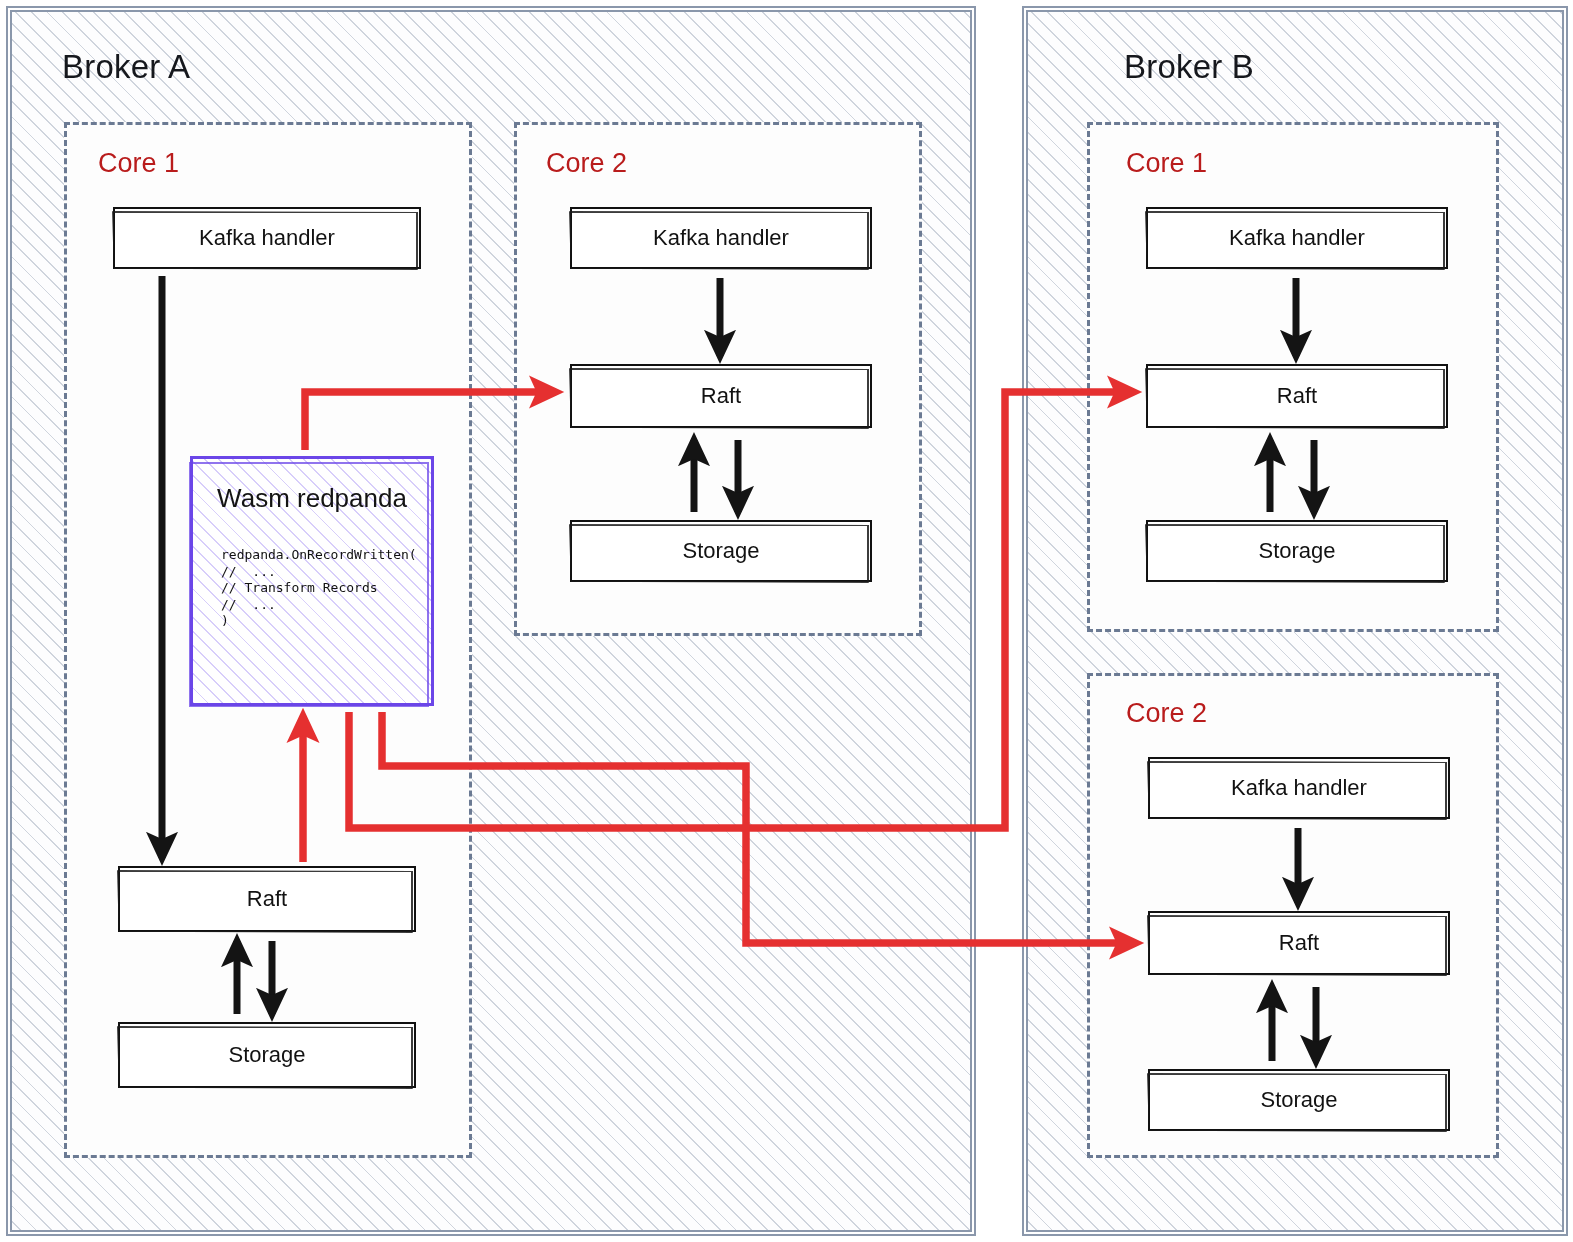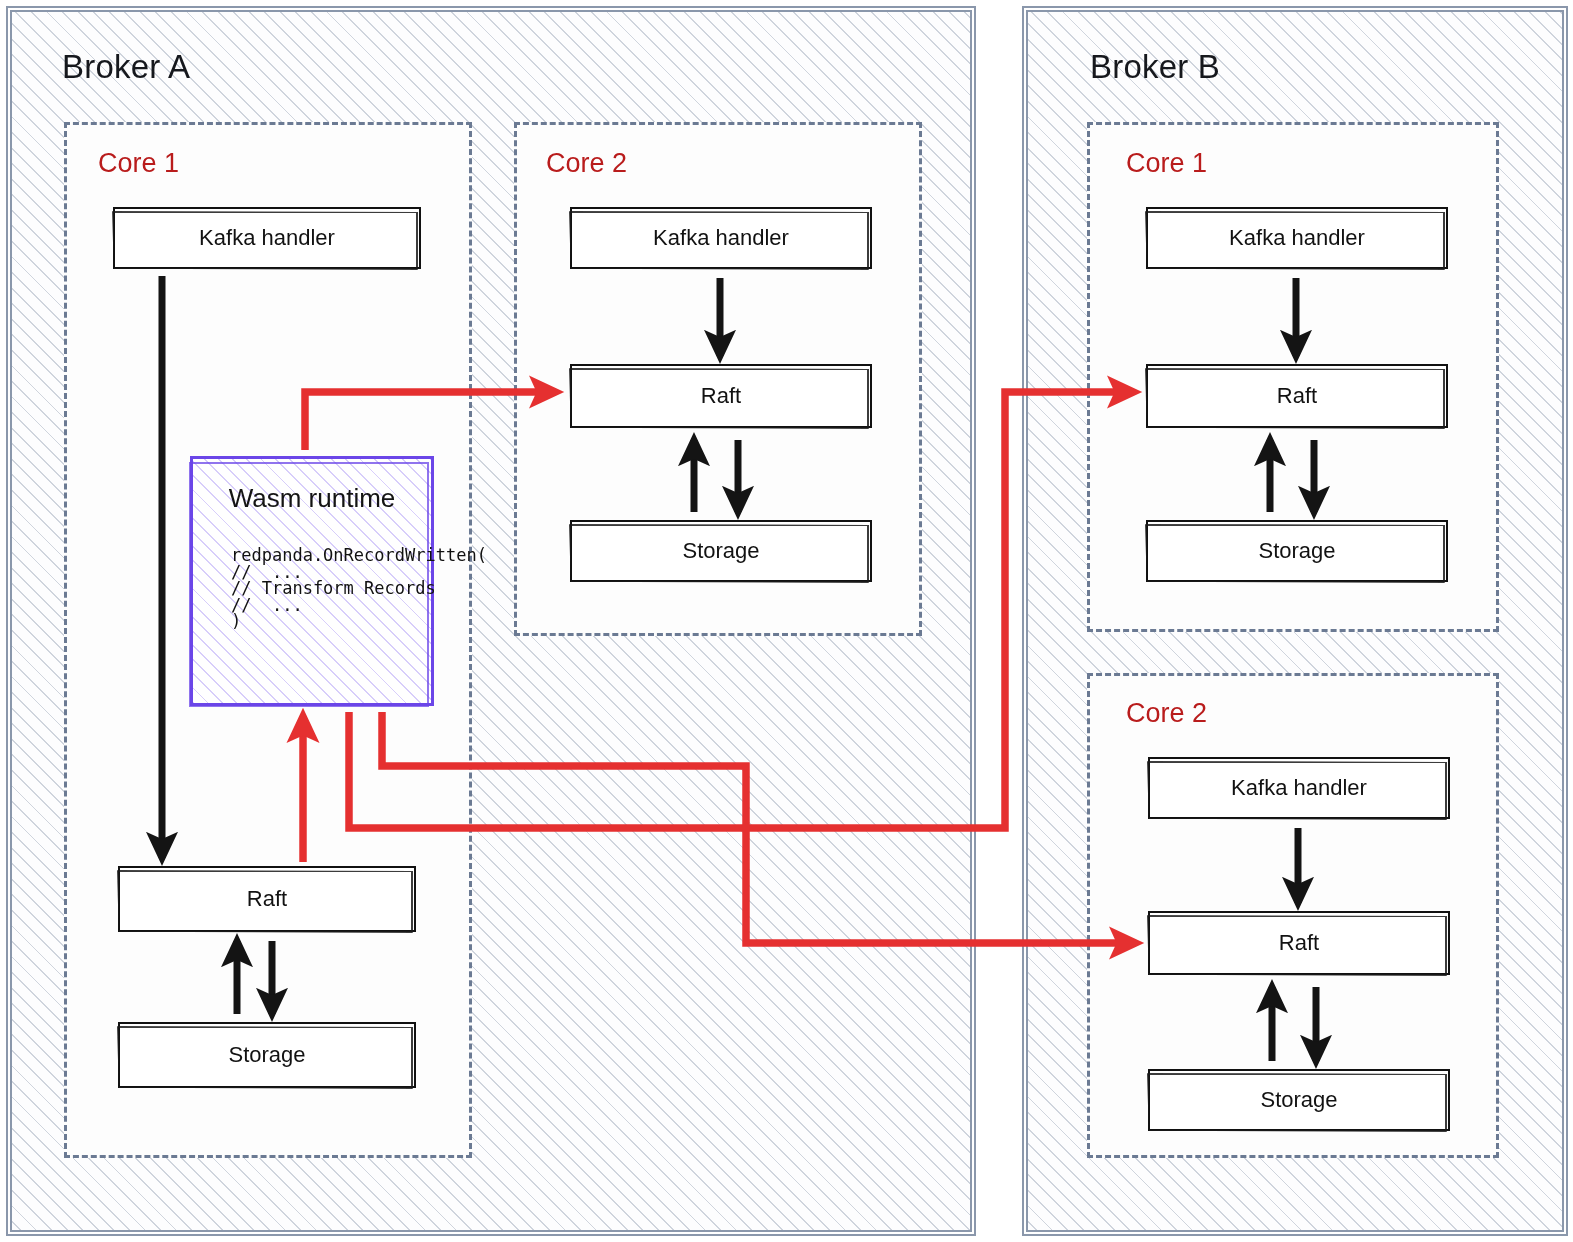--- a/index.html
+++ b/index.html
@@ -83,23 +83,23 @@
   .wasm::before{
     content:"";position:absolute;
     left:-4px;top:3px;right:2px;bottom:-4px;
     border:2px solid #6b46e8;opacity:.75;pointer-events:none;
   }
   .wasm-title{
     position:absolute;left:0;right:0;top:24px;
     text-align:center;font-size:26px;color:#141414;
   }
   .wasm-code{
-    position:absolute;left:38px;top:88px;
+    position:absolute;left:28px;top:88px;
     font-family:"DejaVu Sans Mono","Liberation Mono",monospace;
-    font-size:17px;line-height:16.5px;
+    font-size:13px;line-height:16.5px;
     white-space:pre;color:#111111;
   }
 
   
   .arrowsvg{position:absolute;left:0;top:0;width:1573px;height:1242px;pointer-events:none;overflow:visible;}
 </style>
 </head>
 <body>
 
 <div id="stage">
@@ -108,21 +108,21 @@
   <div class="broker-title" style="left:62px;top:48px;">Broker A</div>
 
   <div class="core" style="left:64px;top:122px;width:408px;height:1036px;"></div>
   <div class="core-title" style="left:98px;top:148px;">Core 1</div>
 
   <div class="node" style="left:113px;top:207px;width:308px;height:62px;">
     <span>Kafka handler</span>
   </div>
 
   <div class="wasm" style="left:190px;top:456px;width:244px;height:250px;">
-    <div class="wasm-title">Wasm runtime</div>
+    <div class="wasm-title">Wasm redpanda</div>
     <div class="wasm-code">redpanda.OnRecordWritten(
 //  ...
 // Transform Records
 //  ...
 )</div>
   </div>
 
   <div class="node" style="left:118px;top:866px;width:298px;height:66px;">
     <span>Raft</span>
   </div>
@@ -138,21 +138,21 @@
     <span>Kafka handler</span>
   </div>
   <div class="node" style="left:570px;top:364px;width:302px;height:64px;">
     <span>Raft</span>
   </div>
   <div class="node" style="left:570px;top:520px;width:302px;height:62px;">
     <span>Storage</span>
   </div>
 
   <div class="broker" style="left:1022px;top:6px;width:546px;height:1230px;"></div>
-  <div class="broker-title" style="left:1090px;top:48px;text-align:right;">Broker B</div>
+  <div class="broker-title" style="left:1124px;top:48px;text-align:right;">Broker B</div>
 
   <div class="core" style="left:1087px;top:122px;width:412px;height:510px;"></div>
   <div class="core-title" style="left:1126px;top:148px;">Core 1</div>
 
   <div class="node" style="left:1146px;top:207px;width:302px;height:62px;">
     <span>Kafka handler</span>
   </div>
   <div class="node" style="left:1146px;top:364px;width:302px;height:64px;">
     <span>Raft</span>
   </div>

